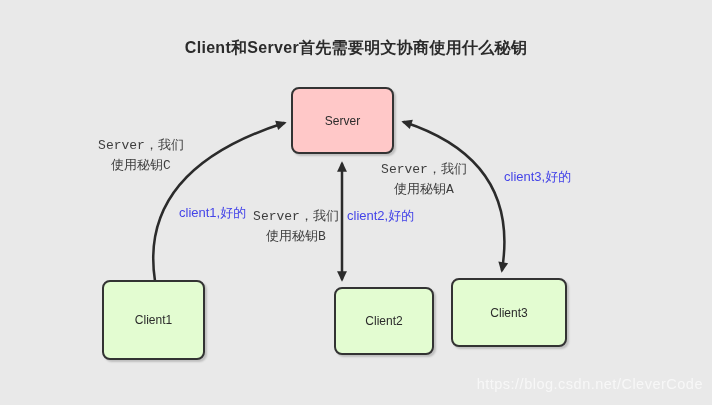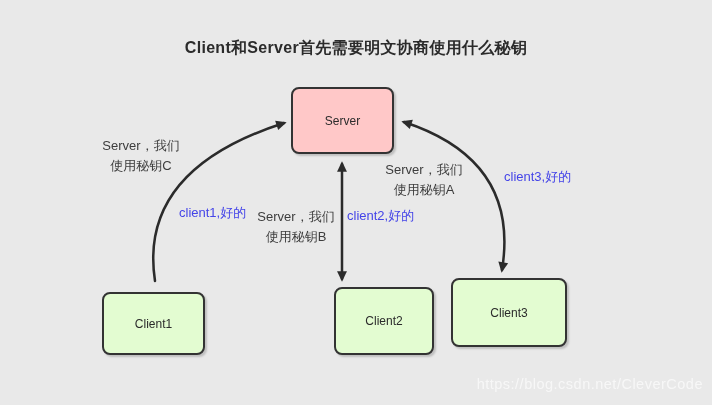--- a/index.html
+++ b/index.html
@@ -26,41 +26,41 @@
     color:var(--title-text);letter-spacing:0.3px;
   }
   .arrows{position:absolute;top:0;left:0;width:712px;height:405px;}
   .node{
     position:absolute;display:flex;align-items:center;justify-content:center;
     border:2px solid var(--node-border);border-radius:8px;
     font-size:12px;color:#2b2b2b;
     box-shadow:2px 2px 2px rgba(0,0,0,0.18);
   }
   .node-server{left:291px;top:87px;width:103px;height:67px;background:var(--server-fill);}
-  .node-client1{left:102px;top:280px;width:103px;height:63px;background:var(--client-fill);margin-top:12px;}
+  .node-client1{left:102px;top:280px;width:103px;height:80px;background:var(--client-fill);}
   .node-client2{left:292px;top:287px;width:100px;height:68px;background:var(--client-fill);margin-left:42px;}
   .node-client3{left:451px;top:278px;width:116px;height:69px;background:var(--client-fill);}
   .msg{
     position:absolute;font-size:13px;color:var(--request-text);
     text-align:center;line-height:20px;width:104px;
   }
   .msg-a{left:89px;top:136px;}
   .msg-b{left:244px;top:207px;}
   .msg-c{left:372px;top:160px;}
   .reply{
     position:absolute;font-size:13px;color:var(--reply-text);line-height:16px;
   }
   .reply-1{left:179px;top:181px;margin-top:24px;}
   .reply-2{left:347px;top:208px;}
   .reply-3{left:504px;top:169px;}
   .watermark{
     position:absolute;right:9px;bottom:13px;
     font-size:14.5px;color:var(--watermark-text);letter-spacing:0.5px;
   }
-  .msg-line{display:block;}
+  .msg-line{display:block;font-family:Liberation Mono, monospace;}
 </style>
 </head>
 <body>
 
 <div class="canvas">
 
   <div class="title">Client和Server首先需要明文协商使用什么秘钥</div>
 
   <svg class="arrows" viewBox="0 0 712 405">
     <defs>

